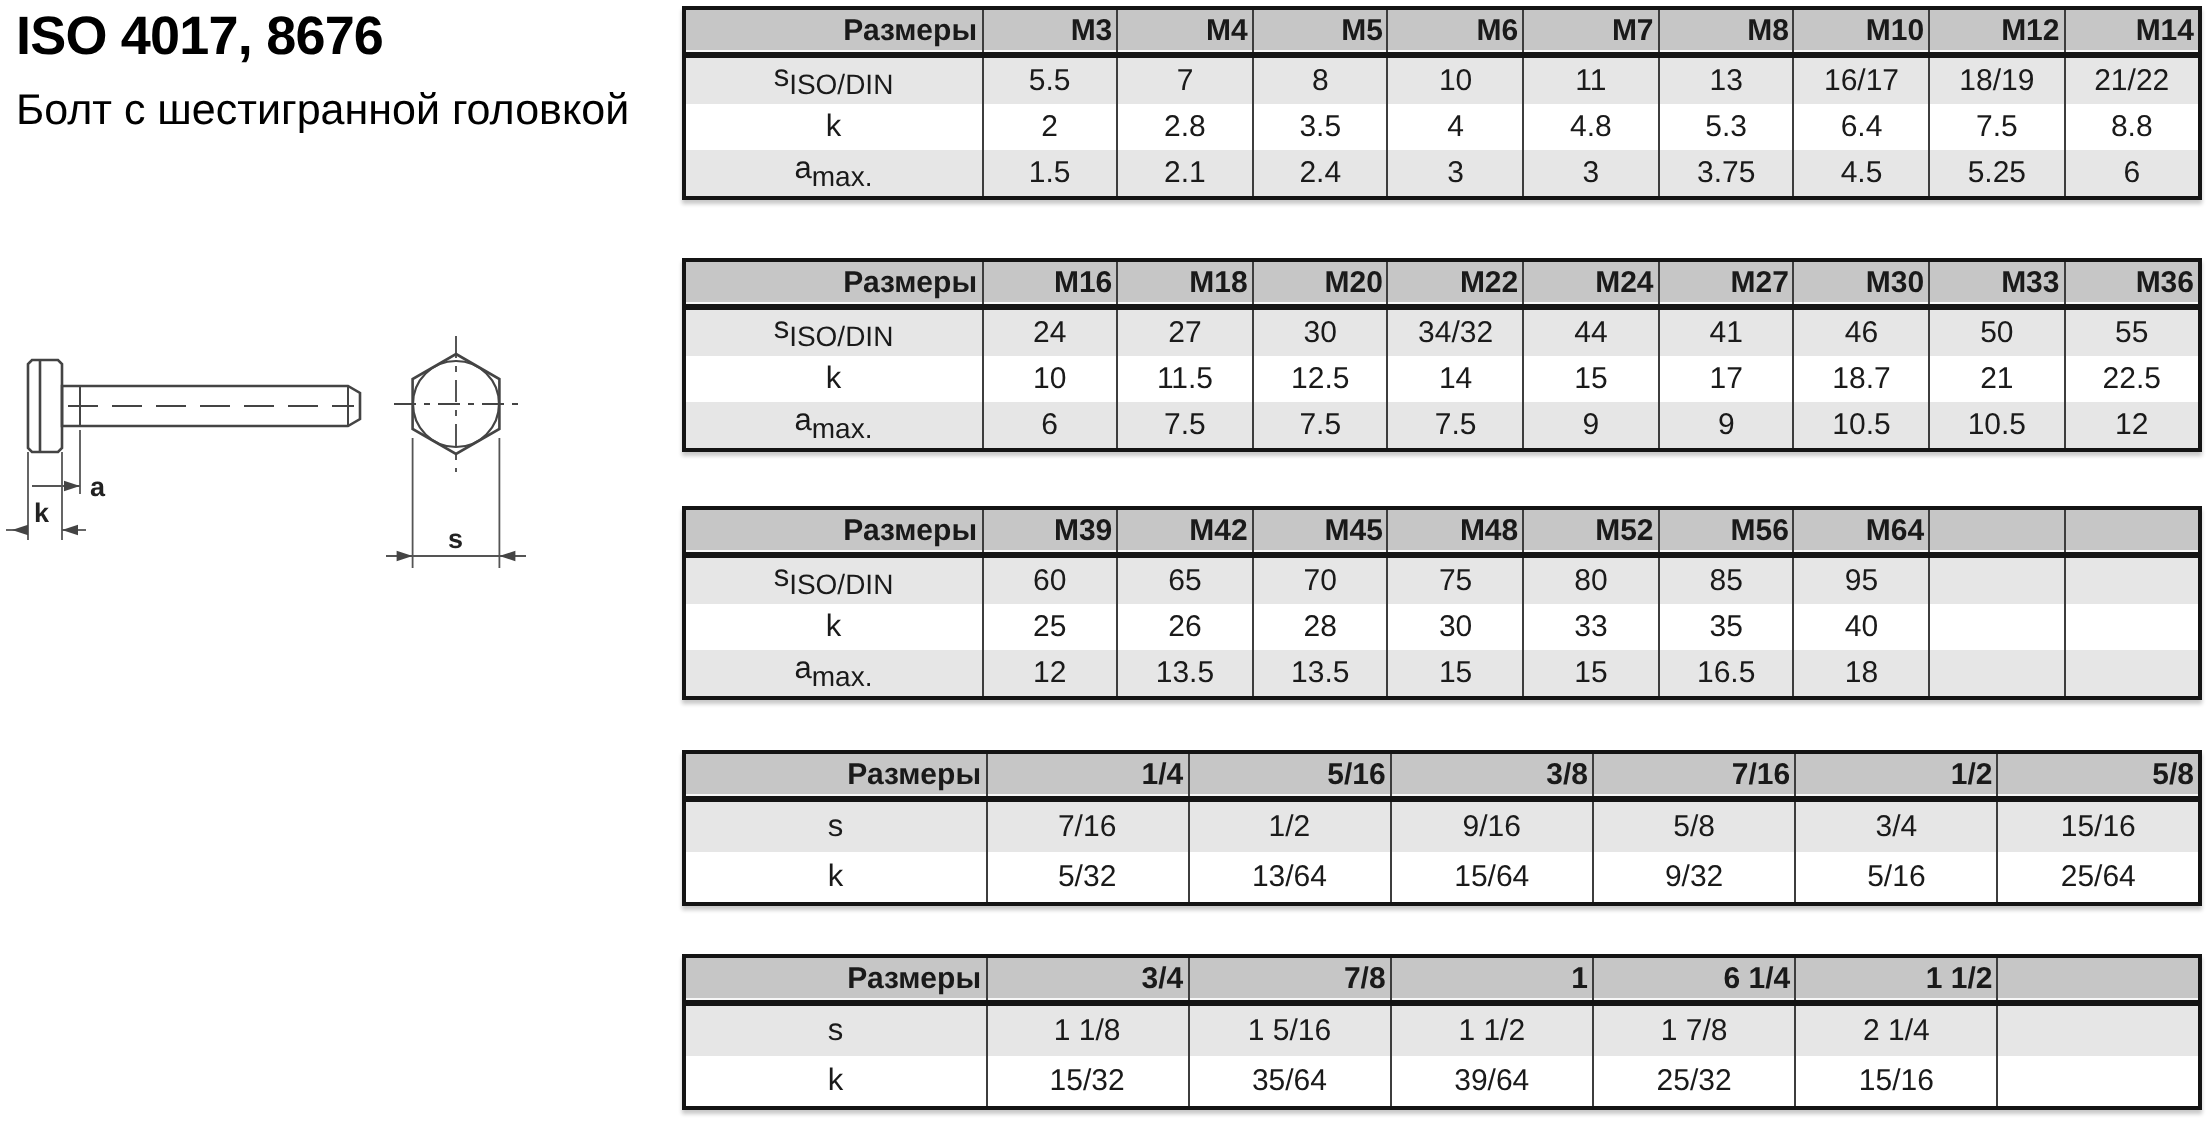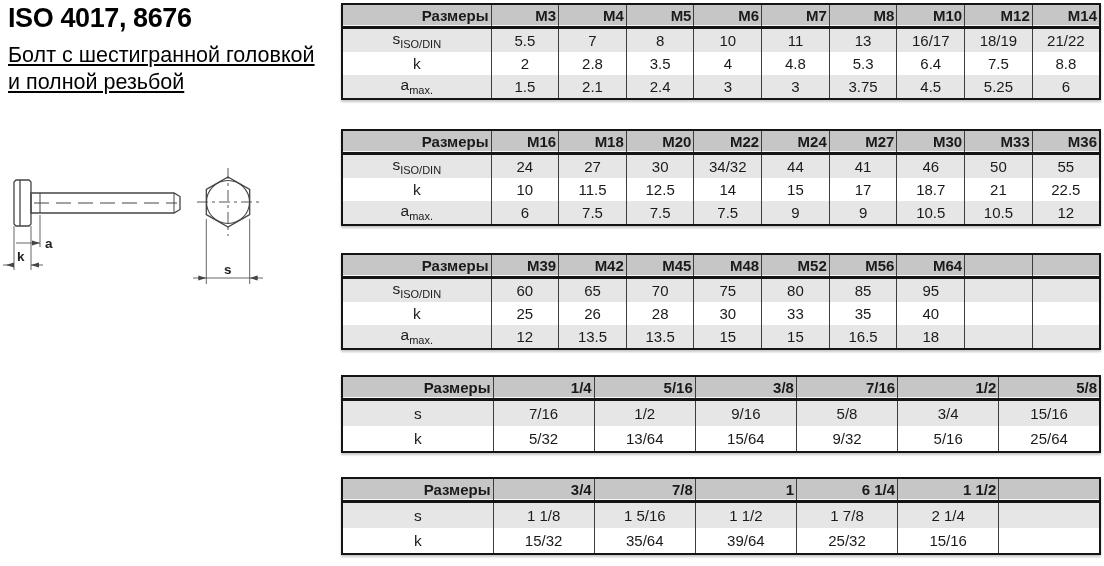--- a/index.html
+++ b/index.html
@@ -2,55 +2,54 @@
 <html><head>
 <meta charset="utf-8">
 <style>
   html,body{margin:0;padding:0;background:#fff;}
   .page{position:relative;width:1104px;height:566px;background:#ffffff;
         font-family:"Liberation Sans",sans-serif;overflow:hidden;}
 
   
   .info{position:absolute;left:8px;top:1px;color:#000;}
   .title{font-size:27px;font-weight:700;line-height:35px;letter-spacing:-0.4px;}
-  .subtitle{font-size:21.5px;line-height:27px;text-decoration:underline;}
+  .subtitle{font-size:21.5px;line-height:27px;}
   .subtitle.first{margin-top:6px;}
 
   
   .dim-table{position:absolute;left:341px;width:760px;border-collapse:collapse;
              table-layout:fixed;border:2px solid #141414;
              box-shadow:0 2px 2px rgba(0,0,0,.22);
              font-size:15px;color:#1a1a1a;text-align:center;}
   .dim-table th{background:#c6c6c6;font-weight:700;height:21px;
                 border-bottom:3px solid #141414;
                 box-shadow:inset 0 -1px 0 rgba(255,255,255,.85);text-align:right;}
   .dim-table th,.dim-table td{border-left:1px solid #3d3d3d;padding:0 2px;
                 overflow:hidden;white-space:nowrap;}
   .dim-table th:first-child,.dim-table td:first-child{border-left:none;}
   .dim-table td{height:23px;background:#ffffff;}
   .dim-table.imperial td{height:25px;}
   .dim-table tr.shade td{background:#e6e6e6;}
   .dim-table td.rowlabel{font-size:15.5px;}
-  .dim-table td.rowlabel sub{font-size:11px;letter-spacing:0;}
+  .dim-table td.rowlabel sub{font-size:14px;letter-spacing:0;}
   #t1{top:3px;}  #t2{top:129px;}  #t3{top:253px;}  #t4{top:375px;}  #t5{top:477px;}
 
   
   .diagram{position:absolute;left:0;top:162px;}
   .diagram text{font-family:"Liberation Sans",sans-serif;font-size:13.5px;
                 font-weight:700;fill:#222;}
 </style>
 </head>
 <body>
 
 <div class="page">
 
   <div class="info">
     <div class="title">ISO 4017, 8676</div>
     <div class="subtitle first">Болт с шестигранной головкой</div>
-    <div class="subtitle">и полной резьбой</div>
   </div>
 
   <svg class="diagram" width="270" height="132" viewBox="0 0 270 132">
     <g stroke="#444" stroke-width="1.3" fill="none">
 
       <path d="M16,18 L29,18 L31,20 L31,62 L29,64 L16,64 L14,62 L14,20 Z"></path>
       <line x1="20" y1="18" x2="20" y2="64"></line>
 
       <path d="M31,31 L174,31 L180,34.5 L180,47.5 L174,51 L31,51 Z"></path>
       <line x1="40" y1="31" x2="40" y2="51" stroke-width="1"></line>

